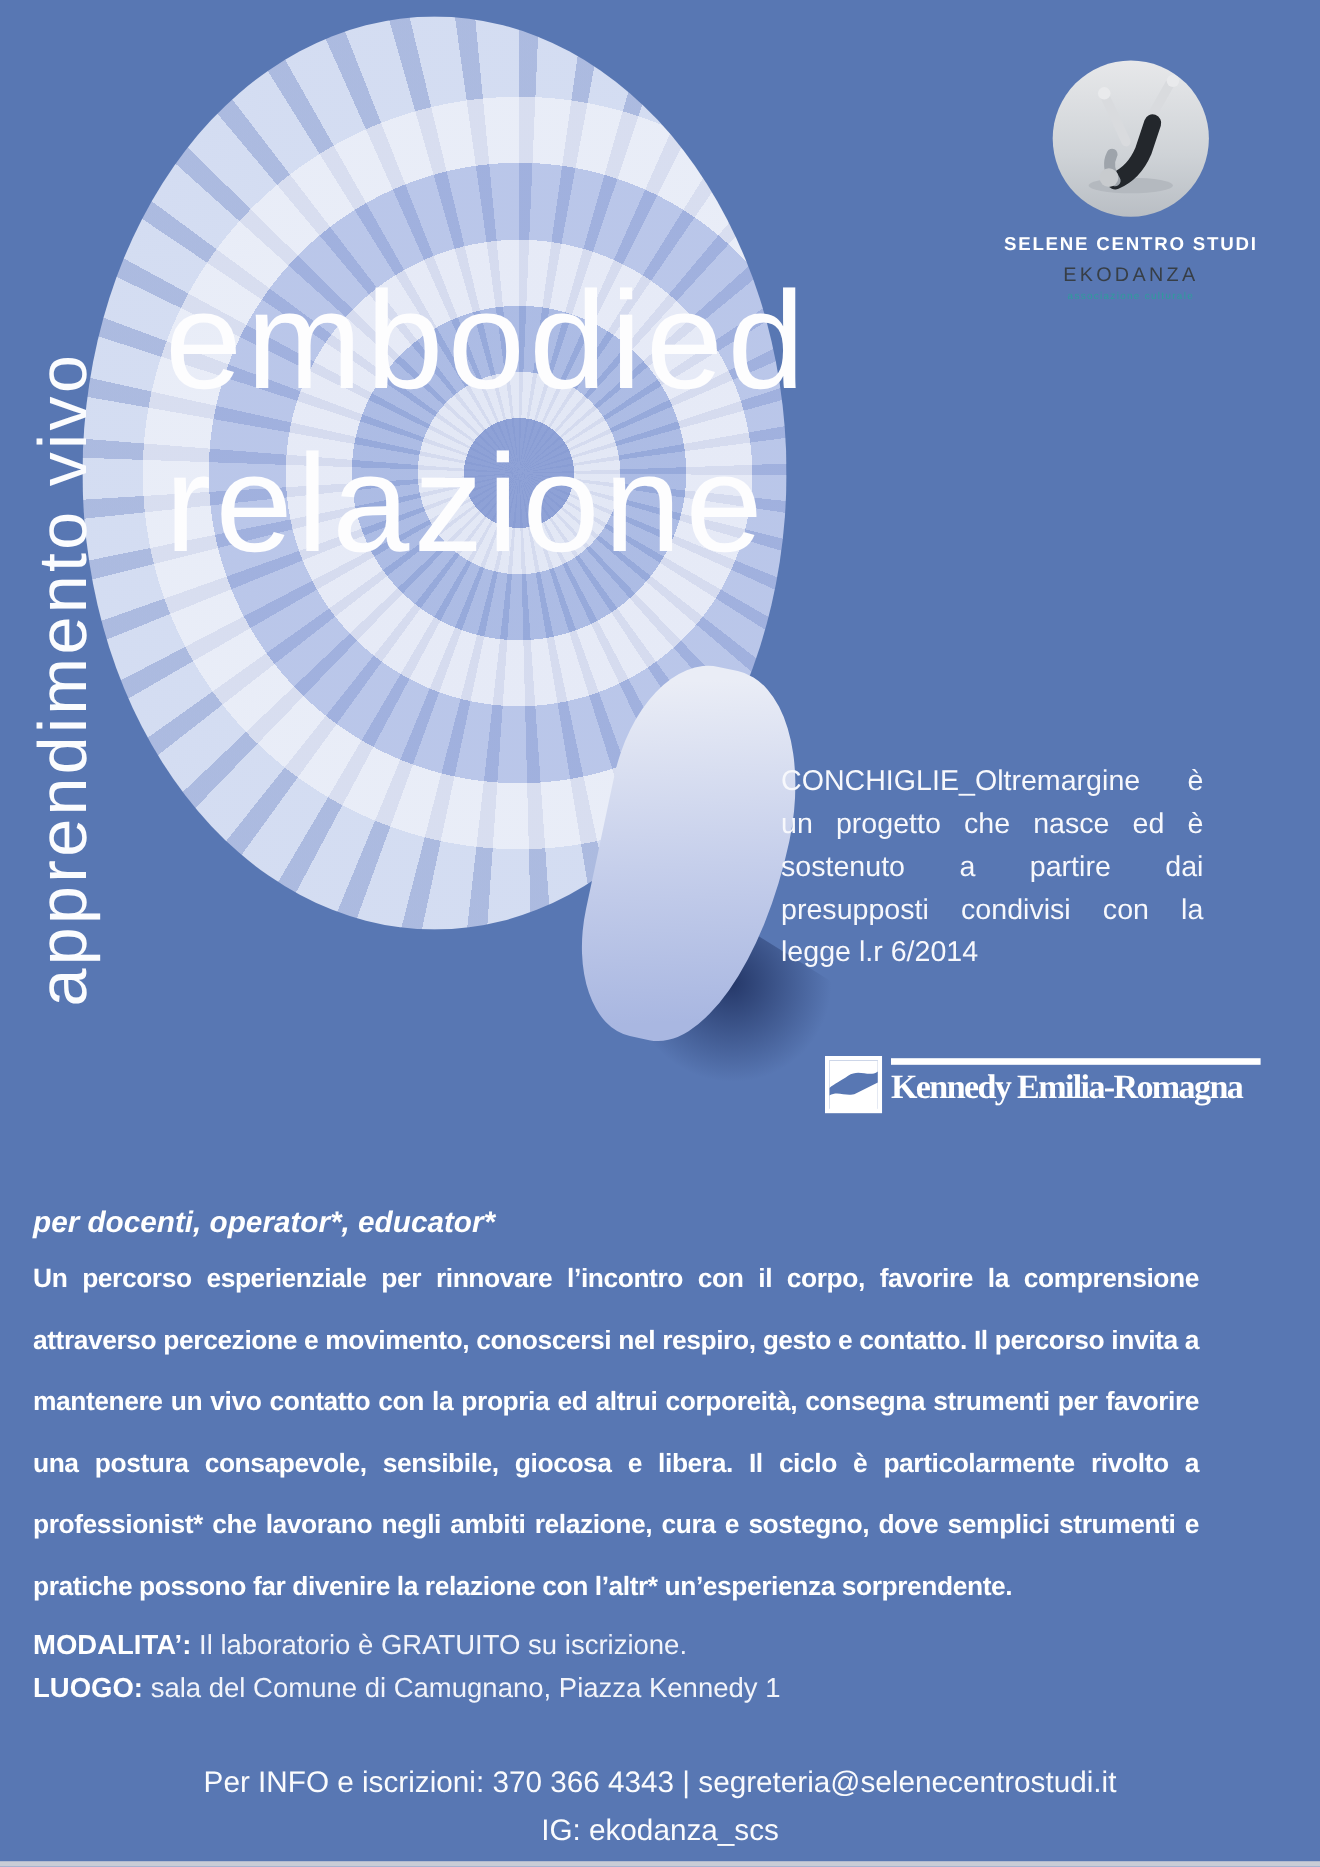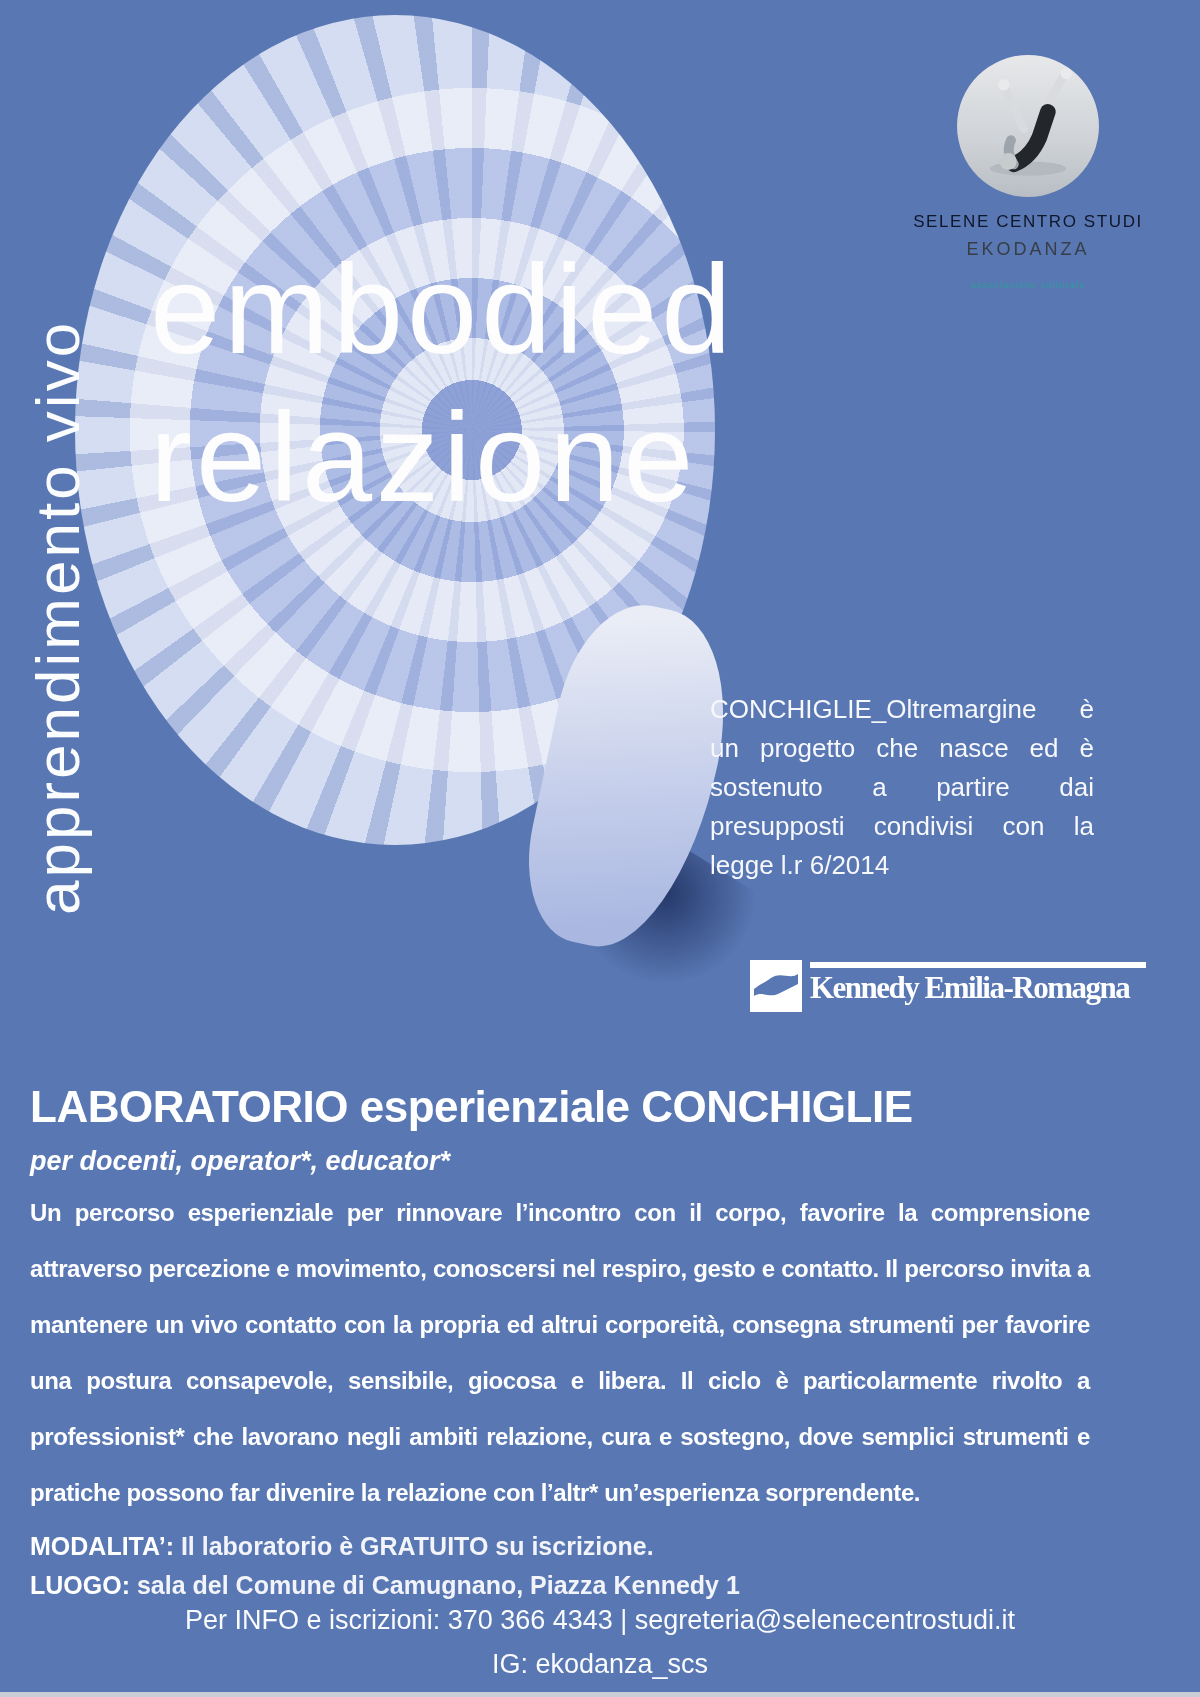--- a/index.html
+++ b/index.html
@@ -53,23 +53,23 @@
     font-size:126px; line-height:148px; letter-spacing:4px;
     color:#fdfdfe; font-weight:400;
   }
 
   
   .logo{position:absolute; left:878px; top:55px; width:300px; text-align:center;}
   .logo-photo{
     width:142px; height:142px; border-radius:50%; margin:0 auto; overflow:hidden;
     background:linear-gradient(180deg,#e7e8ea 0%,#cfd3d7 60%,#b9bec4 100%);
   }
-  .logo-line1{margin-top:15px; color:#0f172a; font-size:17px; font-weight:400; letter-spacing:1.6px;}
+  .logo-line1{margin-top:15px; color:#ffffff; font-size:17px; font-weight:700; letter-spacing:1.6px;}
   .logo-line2{margin-top:7px; color:#373e46; font-size:18px; font-weight:400; letter-spacing:3px;}
-  .logo-line3{margin-top:20px; color:#2E9D9C; font-size:9px; letter-spacing:1.2px;}
+  .logo-line3{margin-top:4px; color:#2E9D9C; font-size:9px; letter-spacing:1.2px;}
 
   
   .intro{
     position:absolute; left:710px; top:690px; width:384px;
     font-size:26px; line-height:39px; text-align:justify;
     color:#f7f8fc; font-weight:400;
   }
 
   
   .regione{position:absolute; left:750px; top:956px; width:400px; height:60px;}
@@ -86,21 +86,21 @@
   .lab-heading{font-size:44px; font-weight:800; letter-spacing:-0.5px; color:#fff;}
   .lab-heading .mid{font-weight:700;}
   .audience{margin-top:14px; font-size:27px; font-weight:700; font-style:italic;}
   .body-par{
     margin-top:8px; font-size:24px; font-weight:700; line-height:56px;
     text-align:justify; letter-spacing:-0.4px; color:#ffffff;
   }
   .details{margin-top:6px;}
   .detail-row{font-size:25px; line-height:39px;}
   .detail-row .lbl{font-weight:800;}
-  .detail-row .val{font-weight:700; color:#f2f4fa;}
+  .detail-row .val{font-weight:400; color:#f2f4fa;}
 
   
   .footer{
     position:absolute; left:0; top:1598px; width:100%;
     text-align:center; font-size:27px; line-height:44px;
     font-weight:400; color:#fafbfd;
   }
   .edge-strip{position:absolute; left:0; bottom:0; width:100%; height:5px; background:#c9cdd6;}
 </style>
 </head>
@@ -143,21 +143,20 @@
     <svg class="regione-mark" width="52" height="56" viewBox="0 0 52 56">
       <rect x="2" y="4" width="48" height="48" fill="none" stroke="#ffffff" stroke-width="4"></rect>
       <path d="M4 6 L48 6 L48 16 C40 22 31 13 21 20 C14 25 9 27 4 31 Z" fill="#ffffff"></path>
       <path d="M4 52 L4 38 C12 33 20 40 28 36 L48 26 L48 52 Z" fill="#ffffff"></path>
     </svg>
     <div class="regione-bar"></div>
     <div class="regione-text">Kennedy Emilia-Romagna</div>
   </div>
 
   <div class="bottom">
-    <div class="lab-heading"><span>LABORATORIO </span><span class="mid">esperienziale </span><span>CONCHIGLIE</span></div>
     <div class="audience">per docenti, operator*, educator*</div>
     <div class="body-par">Un percorso esperienziale per rinnovare l’incontro con il corpo, favorire la comprensione attraverso percezione e movimento, conoscersi nel respiro, gesto e contatto. Il percorso invita a mantenere un vivo contatto con la propria ed altrui corporeità, consegna strumenti per favorire una postura consapevole, sensibile, giocosa e libera. Il ciclo è particolarmente rivolto a professionist* che lavorano negli ambiti relazione, cura e sostegno, dove semplici strumenti e pratiche possono far divenire la relazione con l’altr* un’esperienza sorprendente.</div>
     <div class="details">
       <div class="detail-row"><span class="lbl">MODALITA’:</span><span class="val"> Il laboratorio è GRATUITO su iscrizione.</span></div>
       <div class="detail-row"><span class="lbl">LUOGO:</span><span class="val"> sala del Comune di Camugnano, Piazza Kennedy 1</span></div>
     </div>
   </div>
 
   <div class="footer">
     <div>Per INFO e iscrizioni: 370 366 4343 | segreteria@selenecentrostudi.it</div>

